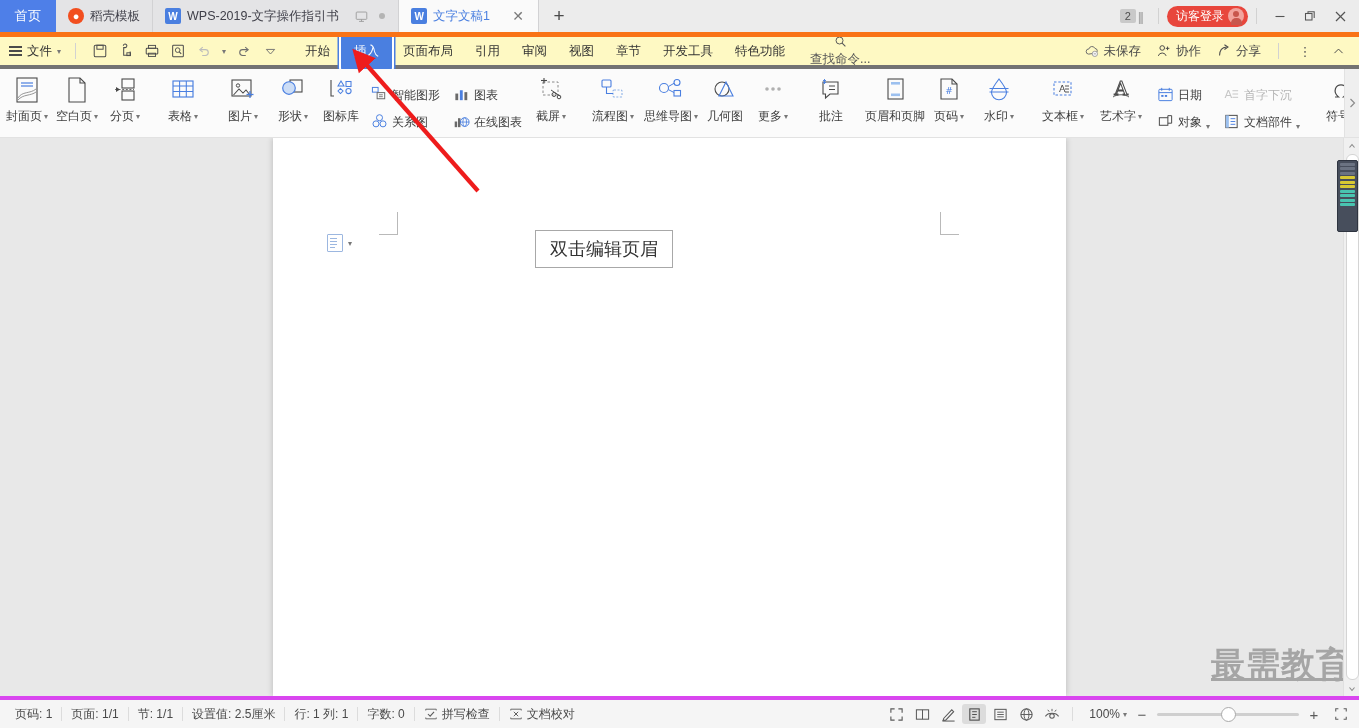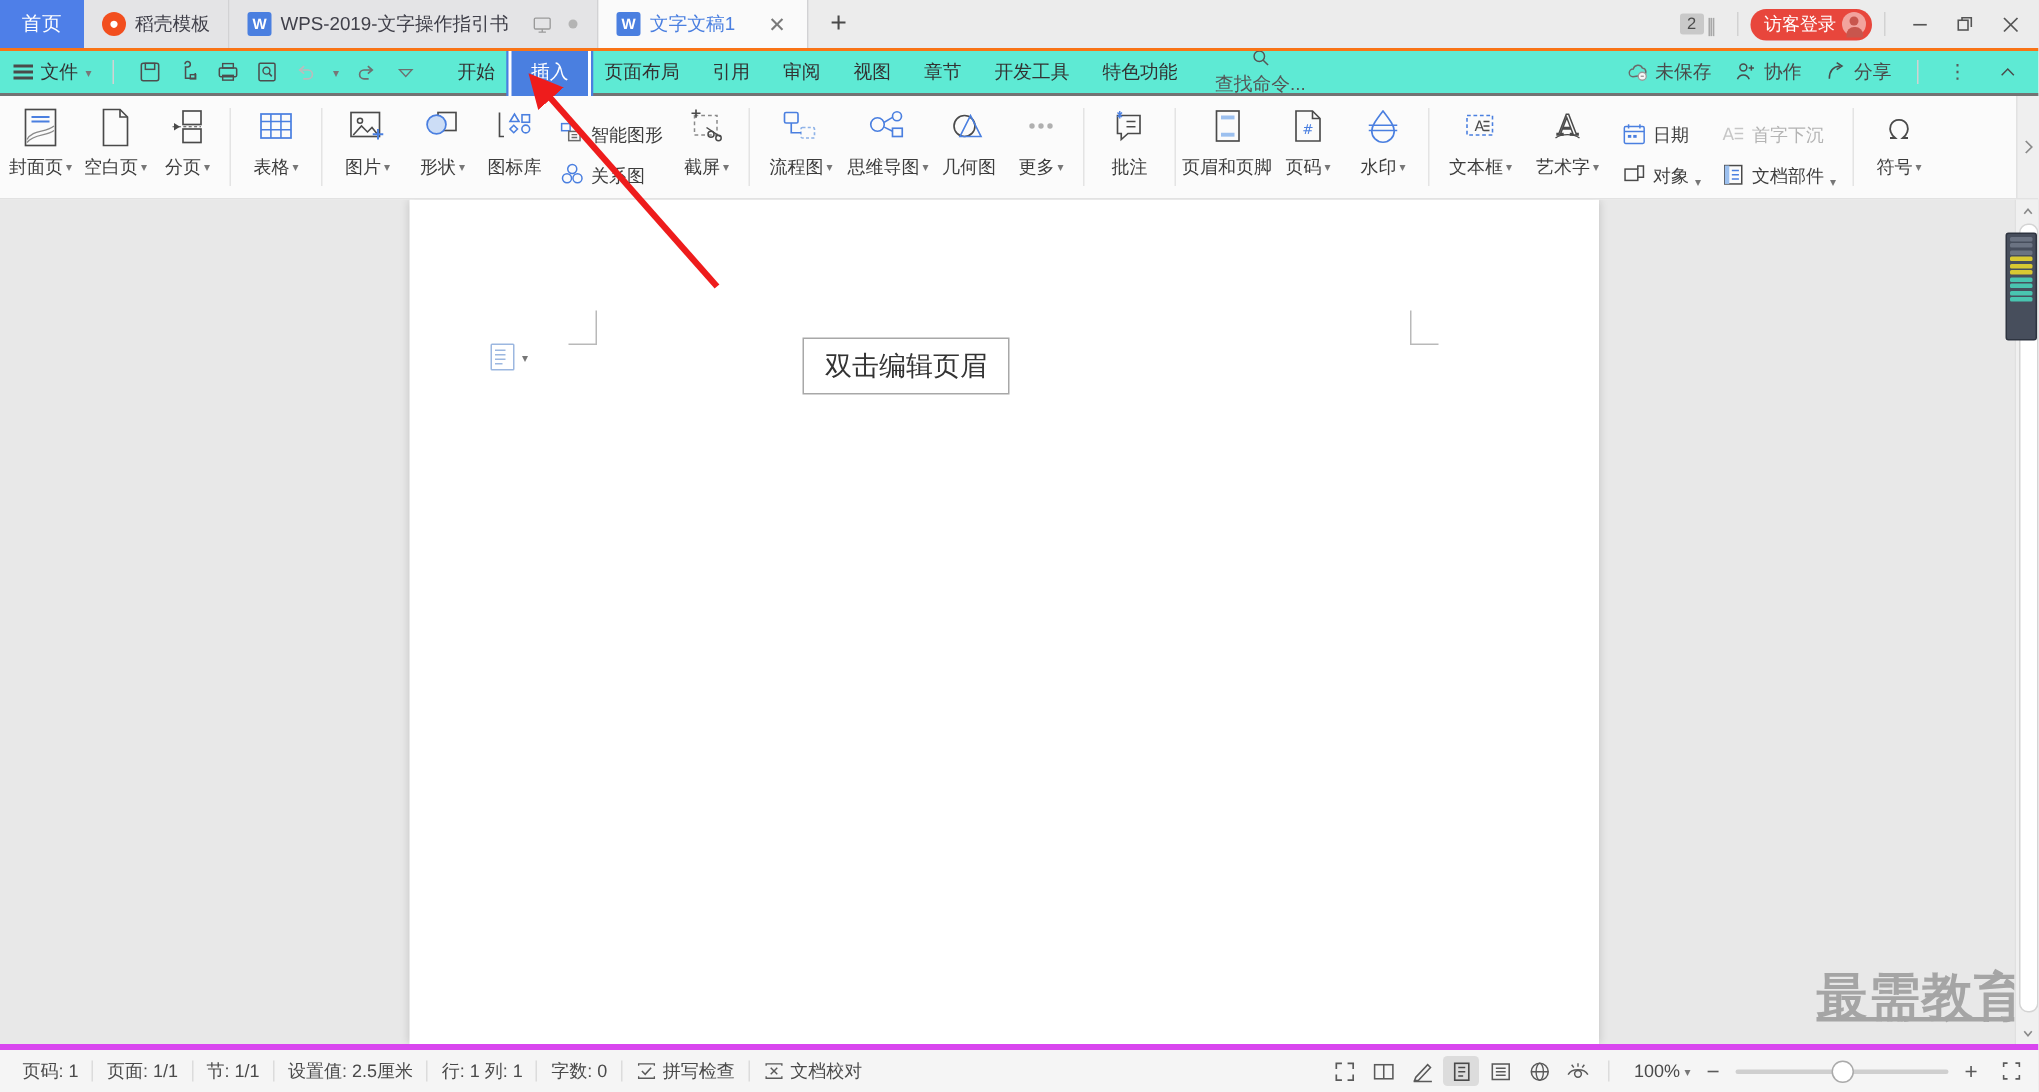--- a/index.html
+++ b/index.html
@@ -16,21 +16,21 @@
     display: flex; flex-direction: column;
     background: #f2f2f2;
   }
 
   
   .tabbar {
     height: 32px; min-height: 32px;
     background: #ececec;
     display: flex; align-items: stretch;
     position: relative;
-    border-bottom: 2px solid #f97316;
+    border-bottom: 5px solid #f97316;
   }
   .tab-home {
     width: 56px;
     background: #4e7fe8;
     color: #fff;
     display: flex; align-items: center; justify-content: center;
     font-size: 13px;
     letter-spacing: 0.5px;
   }
   .tab {
@@ -102,24 +102,24 @@
   }
   .wbtn {
     width: 30px; height: 30px;
     display: flex; align-items: center; justify-content: center;
     color: #5a5a5a; font-size: 13px;
   }
 
   
   .menubar {
     height: 28px; min-height: 28px;
-    background: #5eead4;
+    background: #fef9c3;
     display: flex; align-items: center;
     font-size: 12.5px; color: #333;
-    border-bottom: 2px solid #737373;
+    border-bottom: 4px solid #737373;
   }
   .menu-file {
     display: flex; align-items: center; gap: 5px;
     padding: 0 6px 0 9px; color: #333;
   }
   .hamburger { display:inline-flex; flex-direction:column; gap:2.5px; }
   .hamburger i { display:block; width:13px; height:1.5px; background:#4a4a4a; }
   .qa-icons { display: flex; align-items: center; gap: 2px; padding: 0 4px; }
   .qa { width: 24px; height: 22px; display:flex; align-items:center; justify-content:center; }
   .menu-tabs { display: flex; align-items: center; gap: 0px; margin-left: 8px; }
@@ -592,20 +592,44 @@
           <svg width="17" height="17" viewBox="0 0 18 18">
               <circle cx="9" cy="5" r="3.2" fill="none" stroke="#4a7fe0" stroke-width="1.05"></circle>
               <circle cx="5.3" cy="11.5" r="3.2" fill="none" stroke="#4a7fe0" stroke-width="1.05"></circle>
               <circle cx="12.7" cy="11.5" r="3.2" fill="none" stroke="#4a7fe0" stroke-width="1.05"></circle>
             </svg>
         </span>
         <span>关系图</span>
       </div>
     </div>
 
+    <div class="rstack">
+      <div class="rrow">
+        <span class="s-glyph">
+          <svg width="17" height="17" viewBox="0 0 18 18">
+              <rect x="2.5" y="8" width="3" height="7" fill="#6a6a6a"></rect>
+              <rect x="7.3" y="4.5" width="3" height="10.5" fill="#4a7fe0"></rect>
+              <rect x="12.1" y="6.5" width="3" height="8.5" fill="#6a6a6a"></rect>
+            </svg>
+        </span>
+        <span>图表</span>
+      </div>
+      <div class="rrow">
+        <span class="s-glyph">
+          <svg width="17" height="17" viewBox="0 0 18 18">
+              <rect x="1.8" y="9" width="2.6" height="6" fill="#6a6a6a"></rect>
+              <rect x="5.3" y="5.5" width="2.6" height="9.5" fill="#6a6a6a"></rect>
+              <circle cx="12.4" cy="9.6" r="4.6" fill="none" stroke="#4a7fe0" stroke-width="1.05"></circle>
+              <ellipse cx="12.4" cy="9.6" rx="2" ry="4.6" fill="none" stroke="#4a7fe0" stroke-width="0.85"></ellipse>
+              <line x1="7.9" y1="9.6" x2="17" y2="9.6" stroke="#4a7fe0" stroke-width="0.85"></line>
+            </svg>
+        </span>
+        <span>在线图表</span>
+      </div>
+    </div>
 
     <div class="rgroup">
       <div class="ritem w46">
         <span class="glyph">
           <svg width="28" height="26" viewBox="0 0 28 26">
               <rect x="6" y="5" width="15" height="13" fill="none" stroke="#8a8a8a" stroke-width="1" stroke-dasharray="2.5 2"></rect>
               <line x1="4" y1="3.5" x2="10" y2="3.5" stroke="#4a4a4a" stroke-width="1.1"></line>
               <line x1="7" y1="1" x2="7" y2="6.5" stroke="#4a4a4a" stroke-width="1.1"></line>
               <circle cx="17" cy="17.5" r="2" fill="none" stroke="#4a4a4a" stroke-width="1"></circle>
               <circle cx="22" cy="20" r="1.8" fill="none" stroke="#4a4a4a" stroke-width="1"></circle>

